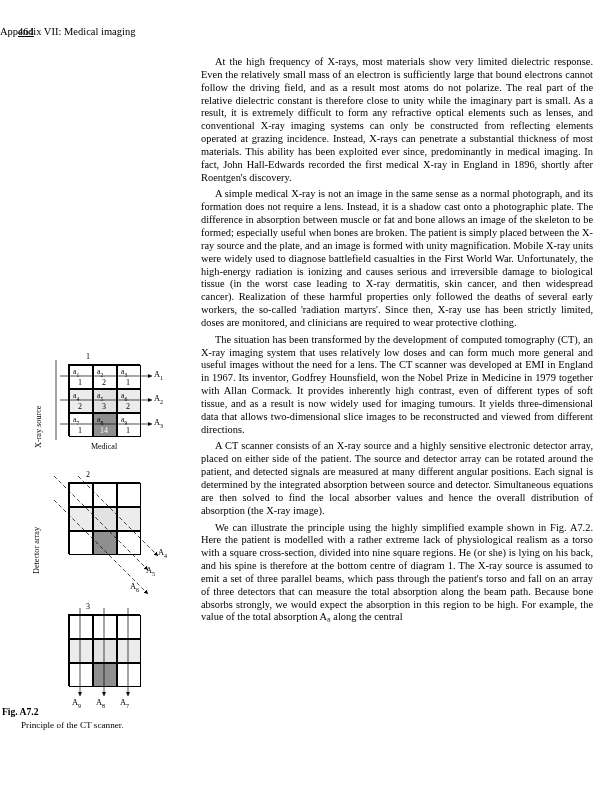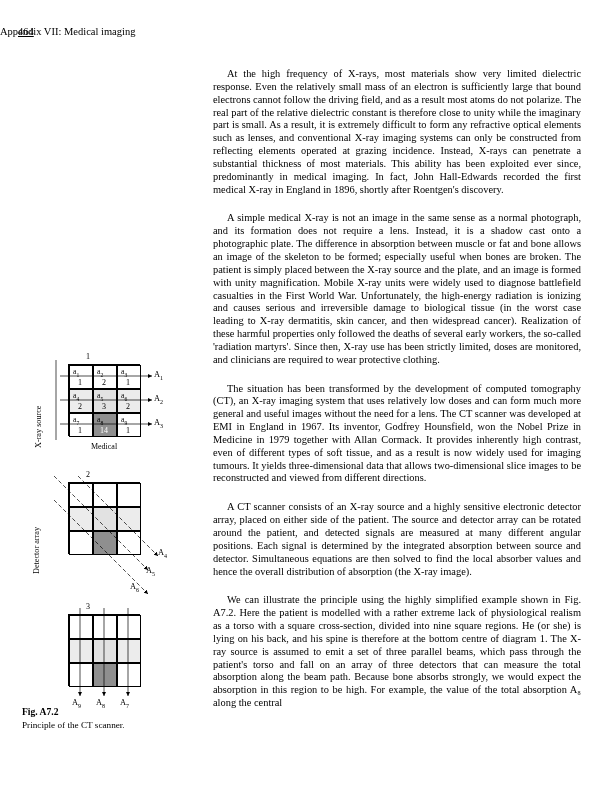--- a/index.html
+++ b/index.html
@@ -50,51 +50,52 @@
     position: absolute;
     left: 197px;
     top: 52px;
     width: 400px;
     font-size: 10.4px;
     line-height: 12.85px;
     text-align: justify;
     text-justify: inter-word;
   }
   .col p {
-    margin: 16px;
+    margin: 4px;
     text-indent: 14px;
     hyphens: auto;
   }
   .col p.first {
     text-indent: 14px;
   }
   
   .figure {
     position: absolute;
     left: 18px;
     top: 352px;
     width: 172px;
     height: 396px;
   }
   .fig-caption {
     position: absolute;
-    left: 22px;
+    left: 2px;
     top: 706px;
     width: 160px;
     font-size: 9.2px;
     line-height: 11.5px;
   }
   .fig-caption .fig-label {
     font-weight: bold;
     font-size: 9.6px;
     display: block;
     margin-bottom: 2px;
   }
   .fig-caption .fig-text {
     display: block;
+    margin-left: 19px;
   }
   
   .diagram {
     position: absolute;
   }
   .grid {
     position: absolute;
     border: 0.8px solid #000;
     box-sizing: border-box;
   }

